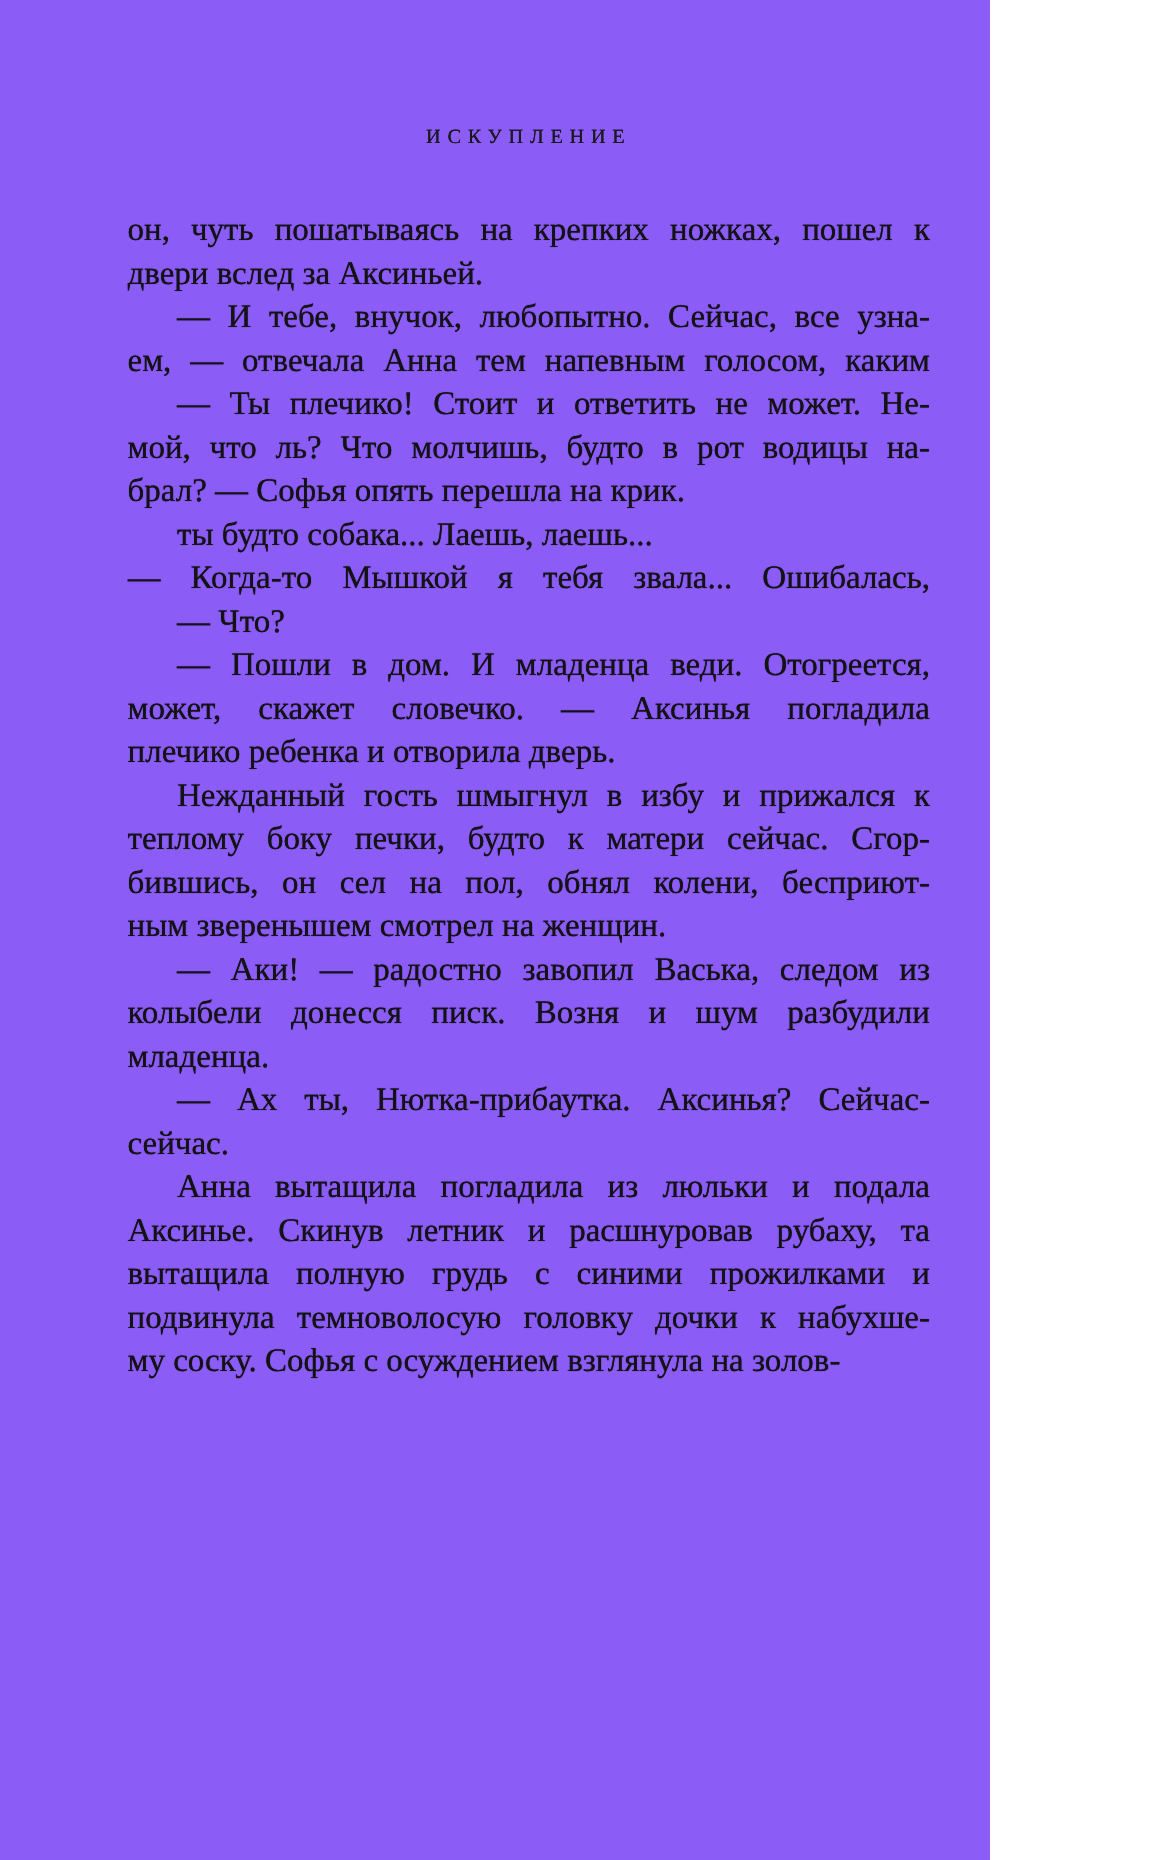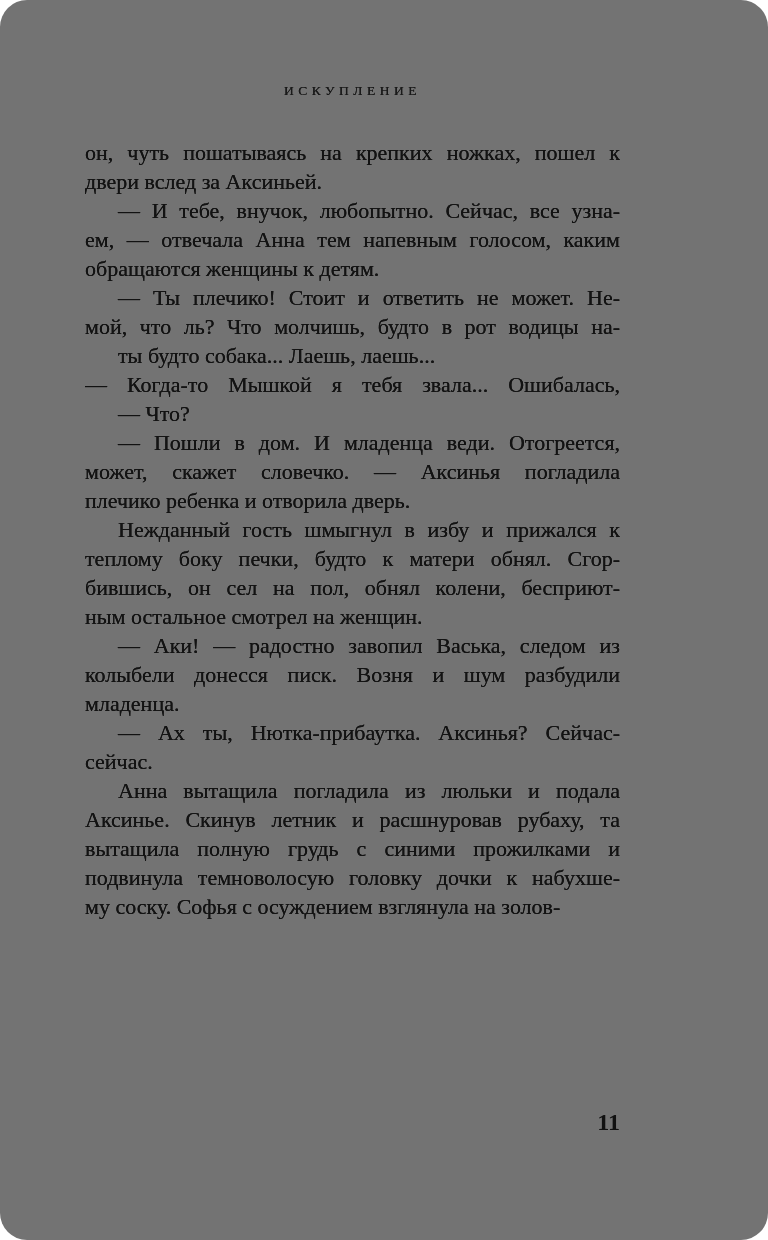--- a/index.html
+++ b/index.html
@@ -2,27 +2,26 @@
 <html><head>
 <meta charset="utf-8">
 <style>
   html, body {
     margin: 0;
     padding: 0;
     background: #ffffff;
   }
   .sheet {
     position: relative;
-    width: 768px;
+    width: 660px;
     height: 1240px;
-    background: #737373;
+    background: #8b5cf6;
     overflow: hidden;
     font-family: "Liberation Serif", "DejaVu Serif", serif;
     color: #131313;
-    border-radius: 27px;
   }
   .running-head {
     position: absolute;
     left: 85px;
     top: 83px;
     width: 535px;
     text-align: center;
     font-size: 13.5px;
     letter-spacing: 4.5px;
     font-weight: 400;
@@ -70,56 +69,55 @@
   <div class="running-head">ИСКУПЛЕНИЕ</div>
 
   <div class="body-text">
       <div class="paragraph">
         <div class="line just">он, чуть пошатываясь на крепких ножках, пошел к</div>
         <div class="line">двери вслед за Аксиньей.</div>
       </div>
       <div class="paragraph indent">
         <div class="line just">— И тебе, внучок, любопытно. Сейчас, все узна-</div>
         <div class="line just">ем, — отвечала Анна тем напевным голосом, каким</div>
-        <div class="line">обращаются женщины к детям.</div>
       </div>
       <div class="paragraph indent">
         <div class="line just">— Ты плечико! Стоит и ответить не может. Не-</div>
         <div class="line just">мой, что ль? Что молчишь, будто в рот водицы на-</div>
+        <div class="line">брал? — Софья опять перешла на крик.</div>
       </div>
       <div class="paragraph indent">
         <div class="line">ты будто собака... Лаешь, лаешь...</div>
         <div class="line just">— Когда-то Мышкой я тебя звала... Ошибалась,</div>
       </div>
       <div class="paragraph indent">
         <div class="line">— Что?</div>
       </div>
       <div class="paragraph indent">
         <div class="line just">— Пошли в дом. И младенца веди. Отогреется,</div>
         <div class="line just">может, скажет словечко. — Аксинья погладила</div>
         <div class="line">плечико ребенка и отворила дверь.</div>
       </div>
       <div class="paragraph indent">
         <div class="line just">Нежданный гость шмыгнул в избу и прижался к</div>
-        <div class="line just">теплому боку печки, будто к матери обнял. Сгор-</div>
+        <div class="line just">теплому боку печки, будто к матери сейчас. Сгор-</div>
         <div class="line just">бившись, он сел на пол, обнял колени, бесприют-</div>
-        <div class="line">ным остальное смотрел на женщин.</div>
+        <div class="line">ным зверенышем смотрел на женщин.</div>
       </div>
       <div class="paragraph indent">
         <div class="line just">— Аки! — радостно завопил Васька, следом из</div>
         <div class="line just">колыбели донесся писк. Возня и шум разбудили</div>
         <div class="line">младенца.</div>
       </div>
       <div class="paragraph indent">
         <div class="line just">— Ах ты, Нютка-прибаутка. Аксинья? Сейчас-</div>
         <div class="line">сейчас.</div>
       </div>
       <div class="paragraph indent">
         <div class="line just">Анна вытащила погладила из люльки и подала</div>
         <div class="line just">Аксинье. Скинув летник и расшнуровав рубаху, та</div>
         <div class="line just">вытащила полную грудь с синими прожилками и</div>
         <div class="line just">подвинула темноволосую головку дочки к набухше-</div>
         <div class="line">му соску. Софья с осуждением взглянула на золов-</div>
       </div>
     </div>
 
-  <div class="page-number">11</div>
 </div>
 
 </body></html>

